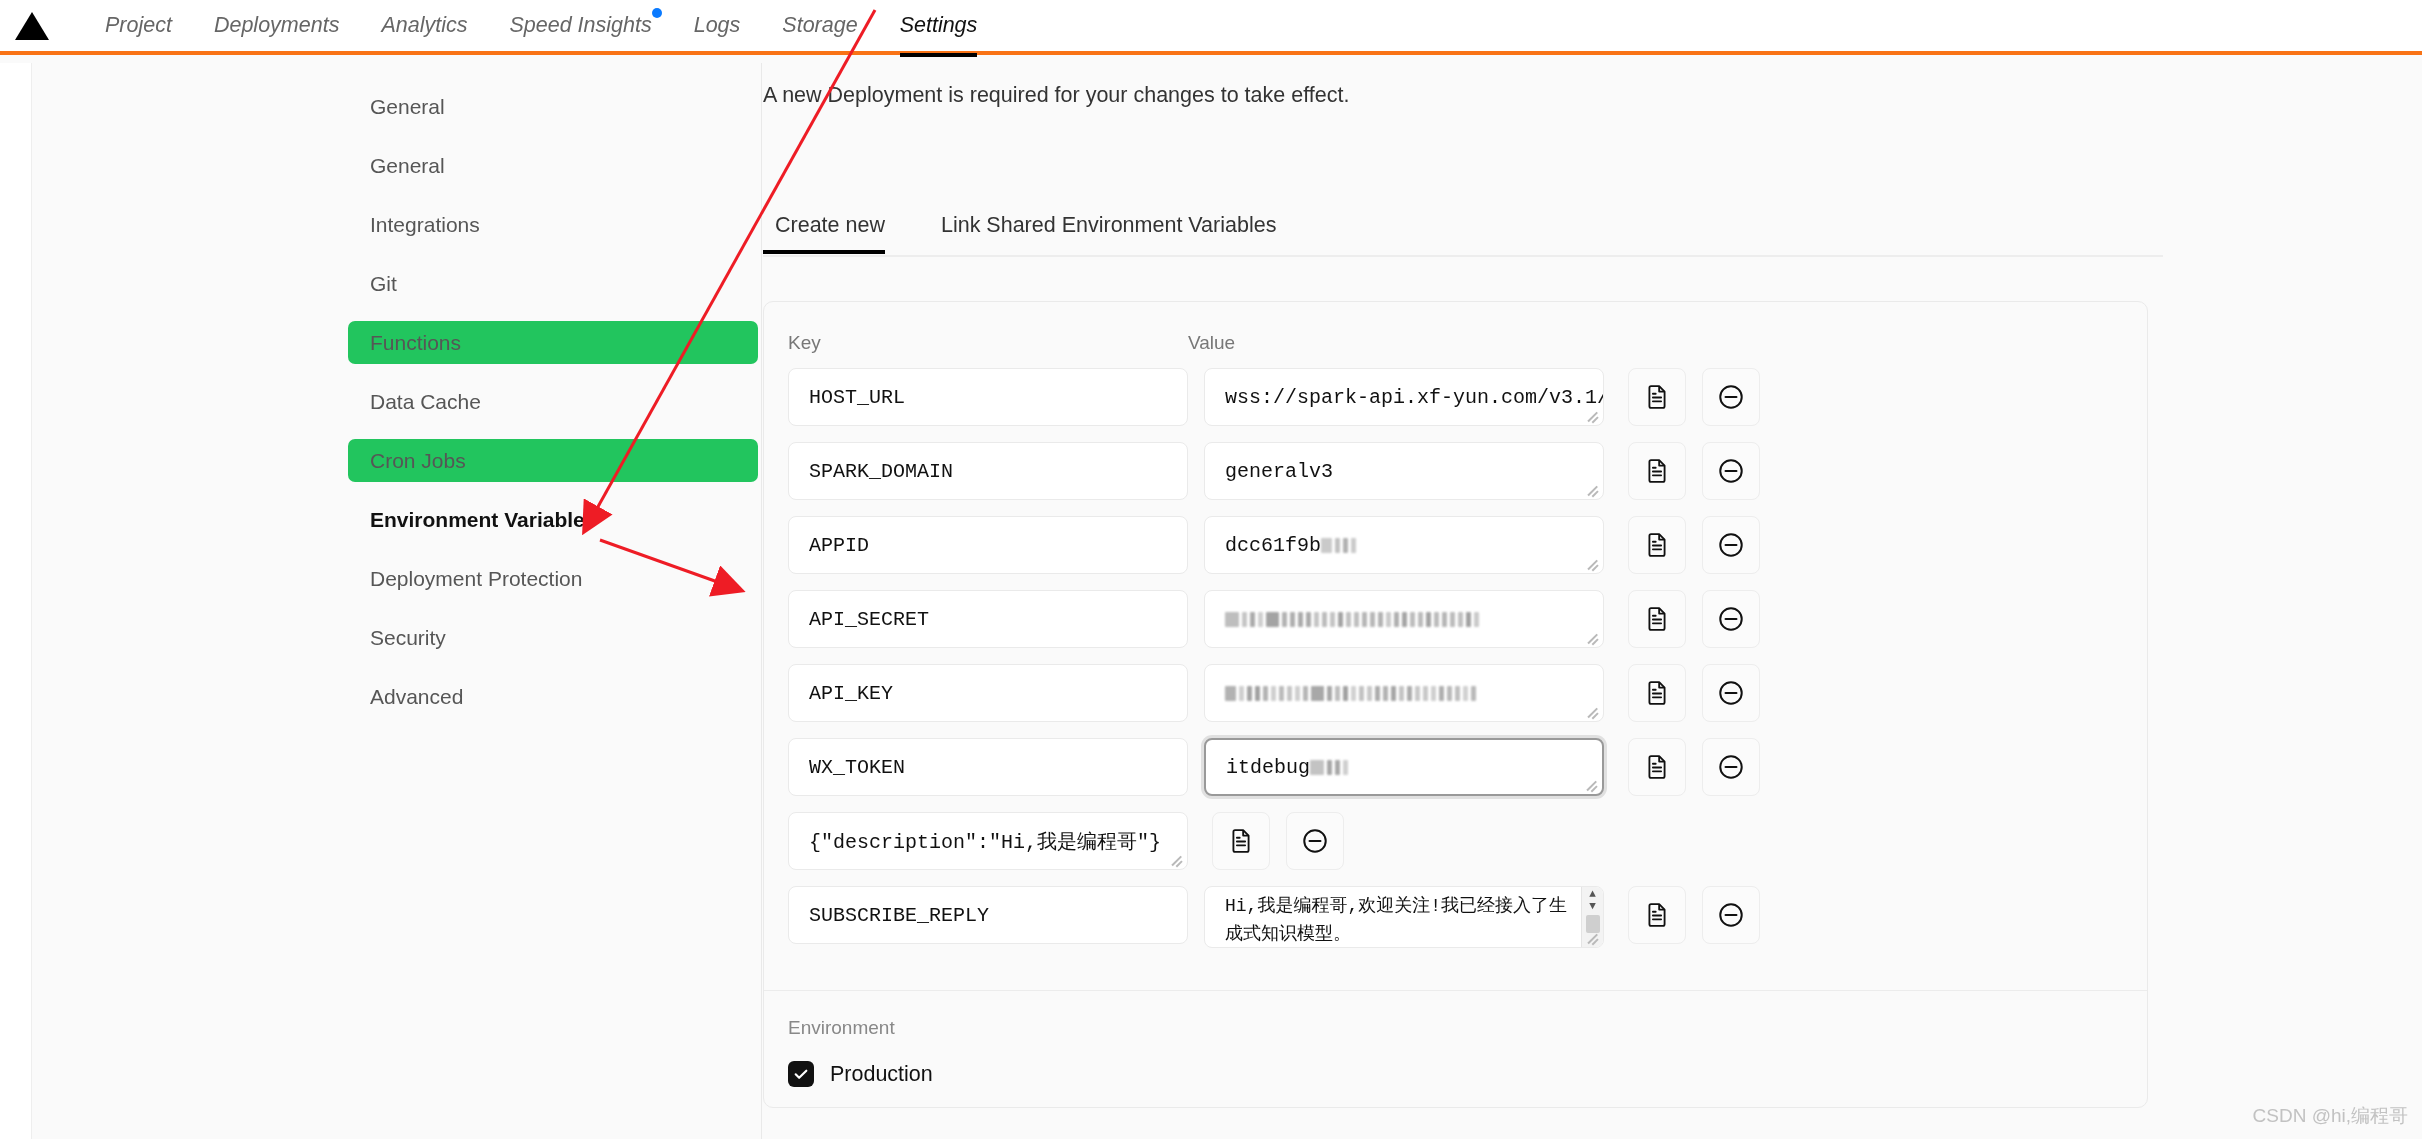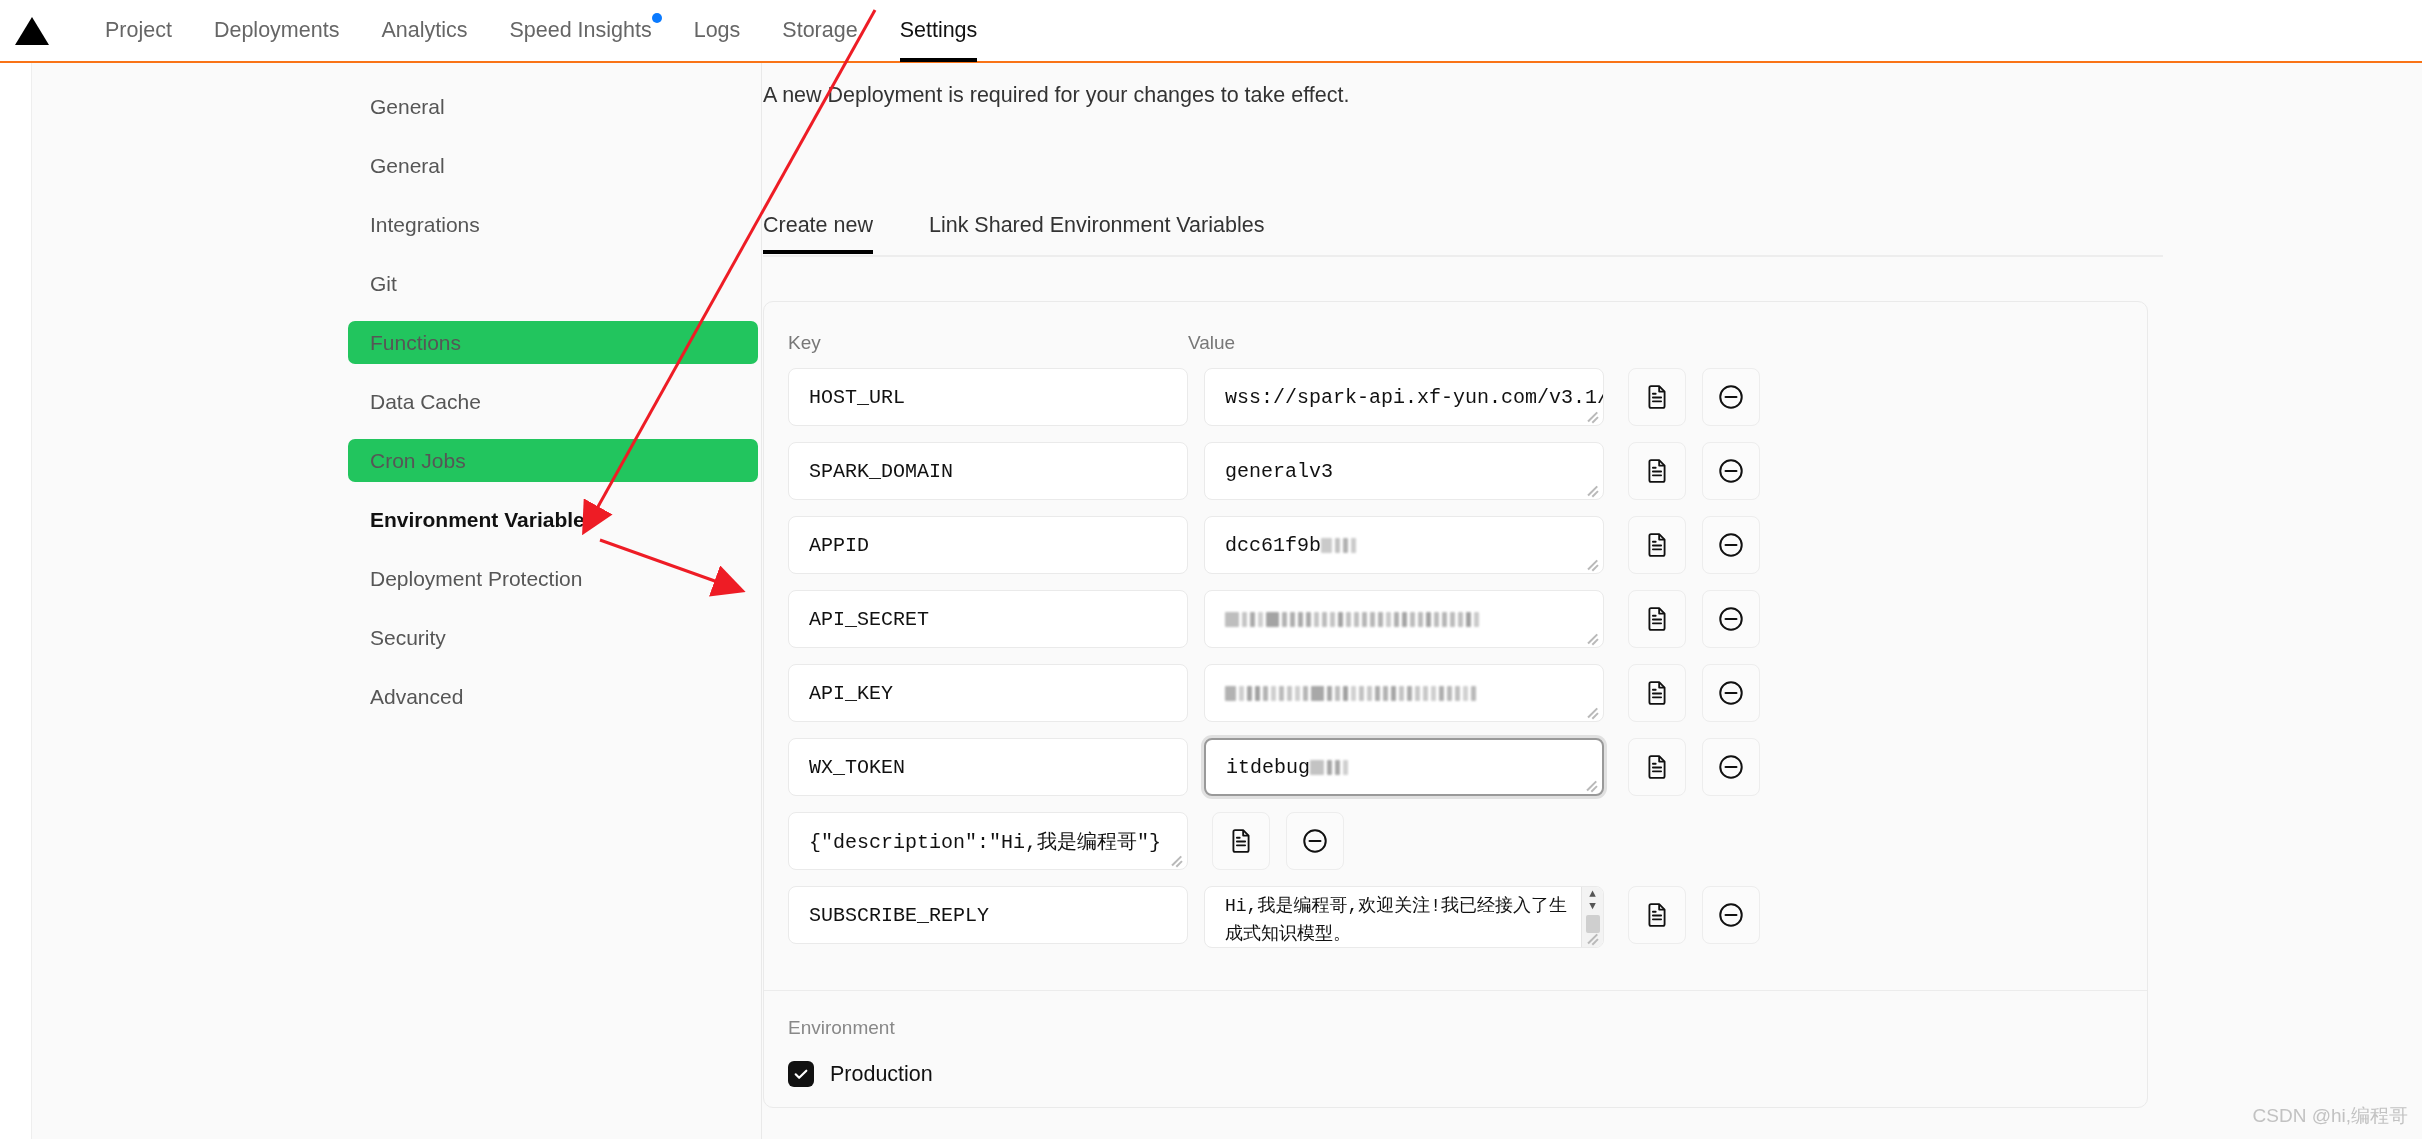--- a/index.html
+++ b/index.html
@@ -6,23 +6,23 @@
   html, body {
     width: 2422px; height: 1139px;
     background: #fafafa;
     font-family: "Liberation Sans", sans-serif;
     overflow: hidden;
   }
   .page { position: relative; width: 2422px; height: 1139px; background: #fafafa; }
 
   
   .topnav {
-    position: absolute; top: 0; left: 0; width: 2422px; height: 63px;
-    background: #ffffff; border-bottom: 2px solid #f97316;
-    display: flex; align-items: center; padding-left: 14px;
+    position: absolute; top: 0; left: 0; width: 2422px; height: 55px;
+    background: #ffffff; border-bottom: 4px solid #f97316;
+    display: flex; align-items: center; padding-left: 14px; font-style: italic;
   }
   .logo-tri { width: 36px; height: 31px; margin-right: 34px; flex: none; }
   .topnav-items { display: flex; align-items: center; }
   .topnav-item {
     position: relative; font-size: 21.5px; color: #666666;
     padding: 0 21px; height: 63px; display: flex; align-items: center;
     white-space: nowrap; cursor: pointer;
   }
   .topnav-item.active { color: #111111; }
   .topnav-item.active::after {
@@ -64,21 +64,21 @@
   }
   .tabs {
     position: absolute; top: 150px; left: 0; width: 1400px;
     height: 44px; border-bottom: 2px solid #ededed;
     display: flex; align-items: flex-start;
   }
   .tab {
     position: relative; font-size: 21.5px; color: #333333;
     padding: 0 18px 14px 18px; cursor: pointer; white-space: nowrap;
   }
-  .tab:first-child { padding-left: 0; margin-right: 20px; }
+  .tab:first-child { padding-left: 12px; margin-right: 20px; }
   .tab.active::after {
     content: ""; position: absolute; left: 0; right: 18px; bottom: -2px;
     height: 4px; background: #000000;
   }
 
   
   .card {
     position: absolute; top: 238px; left: 0; width: 1385px;
     border: 1px solid #eaeaea; border-radius: 10px;
     background: #fafafa;

